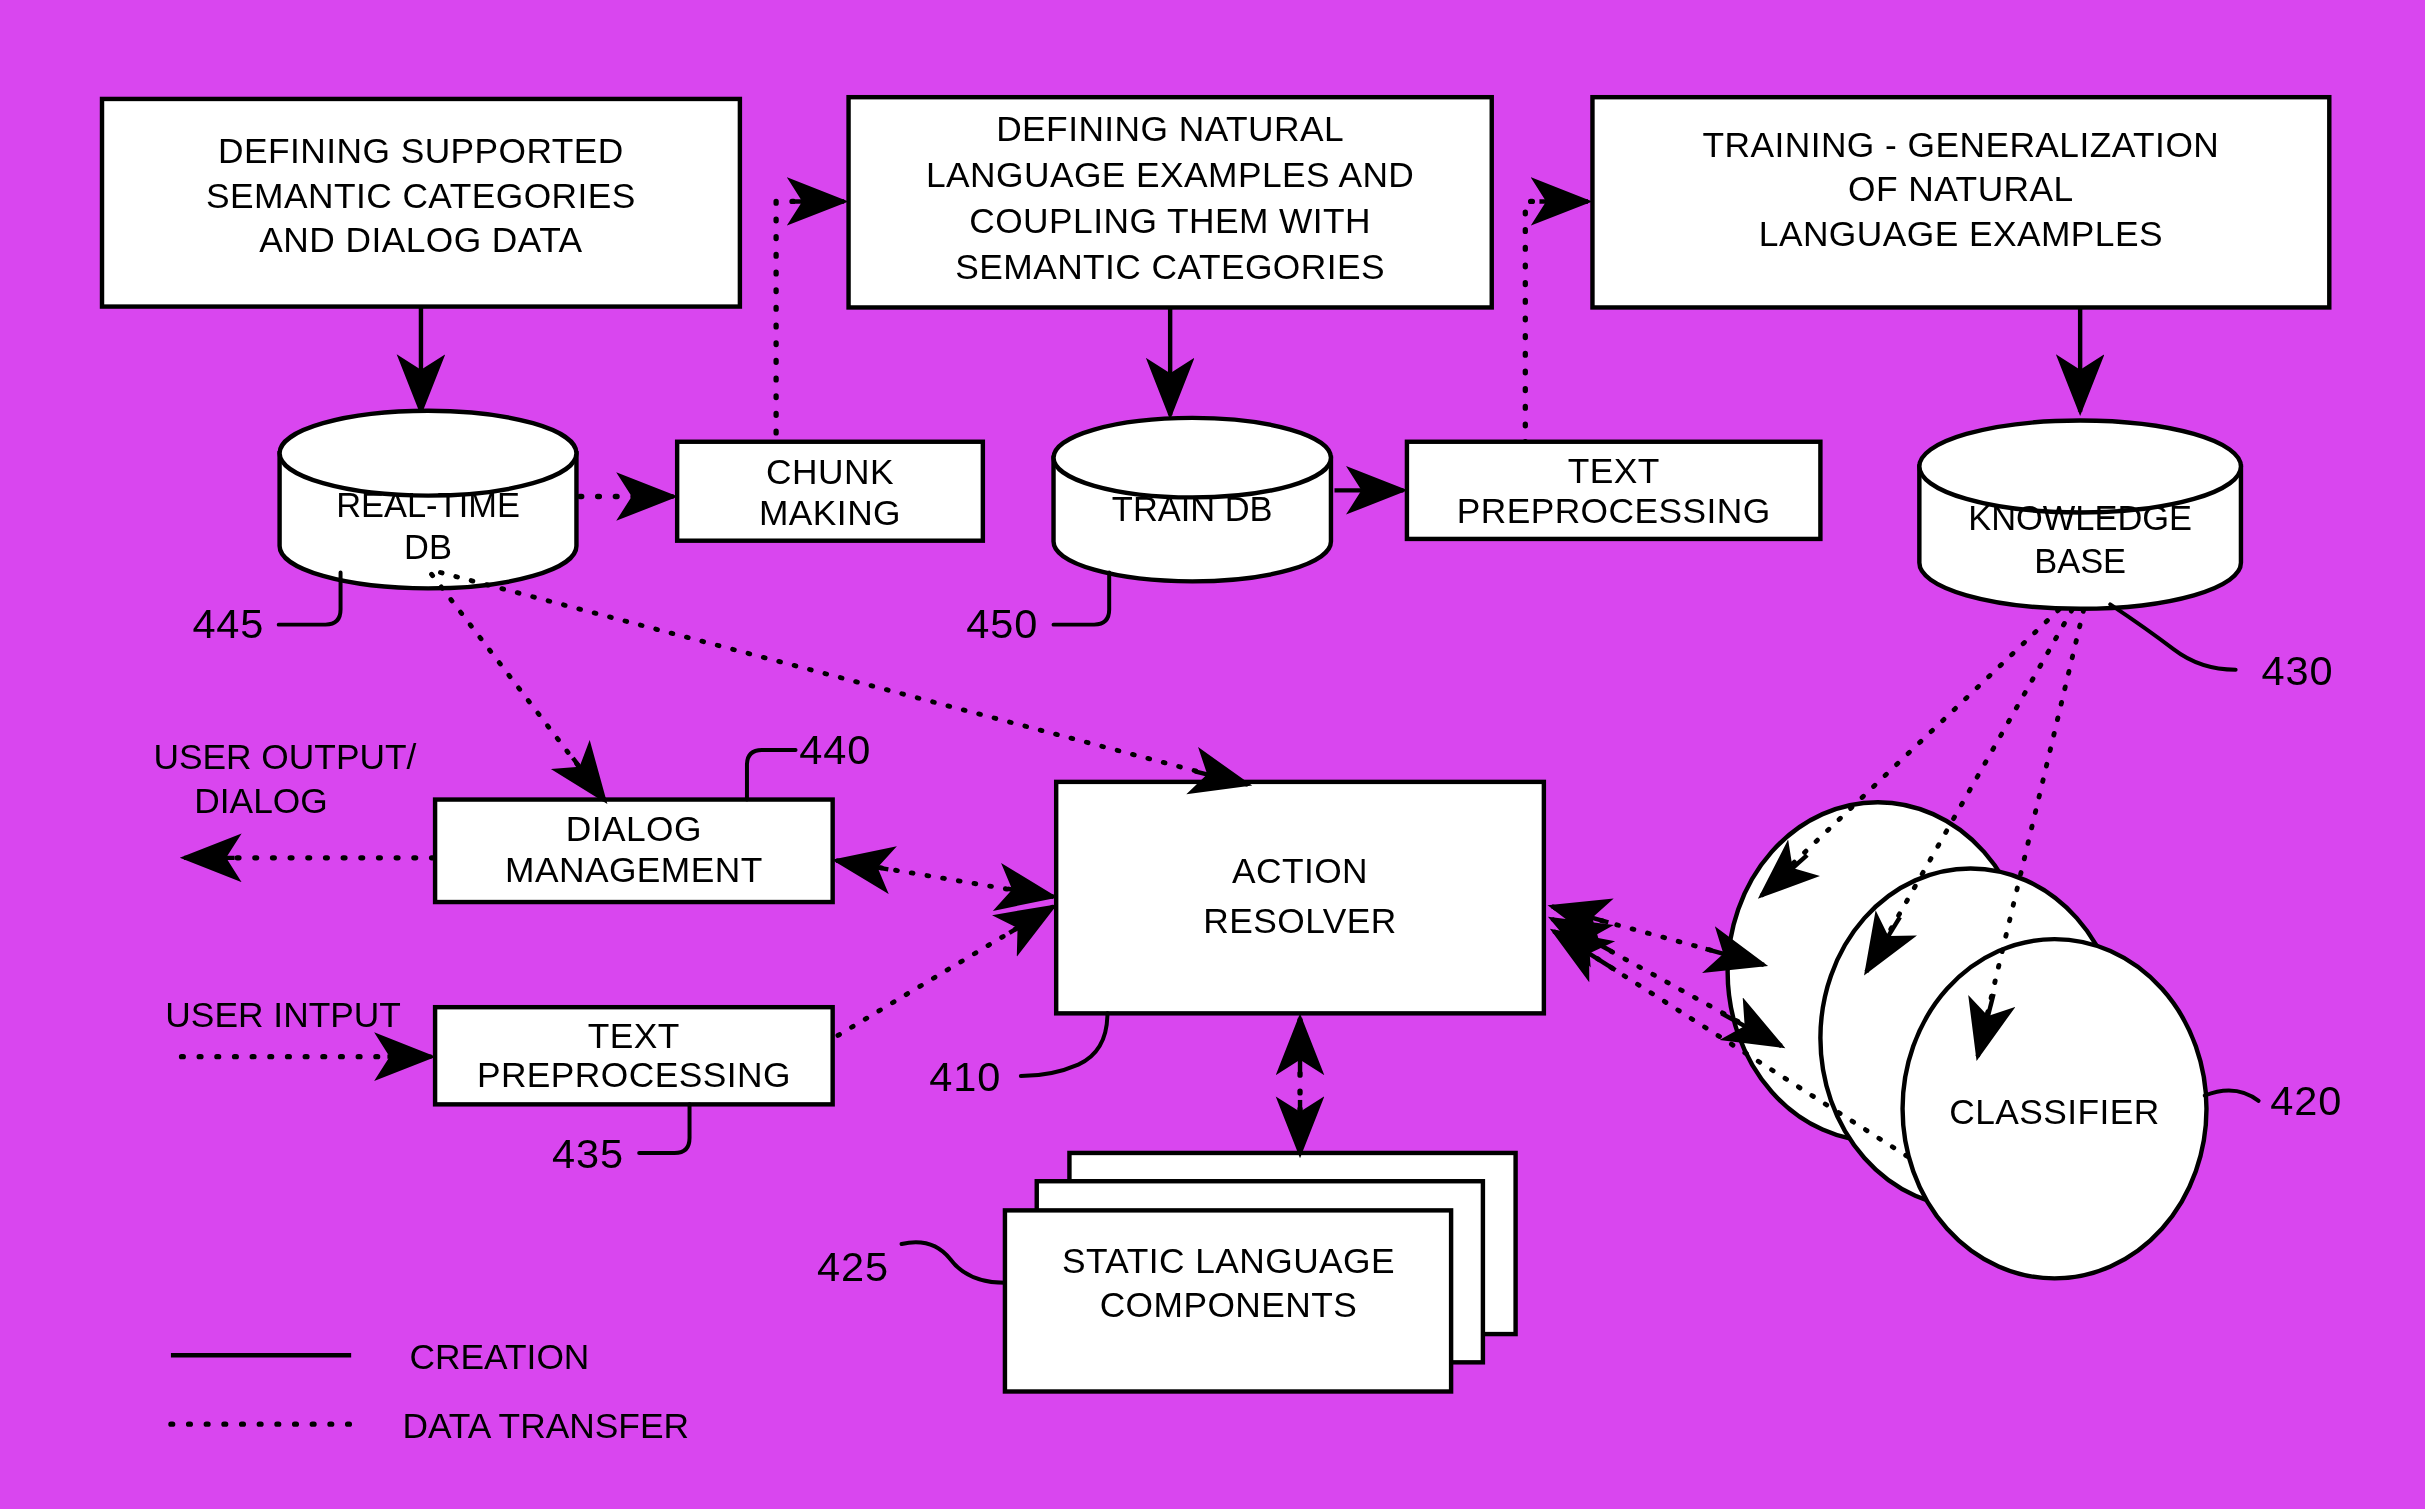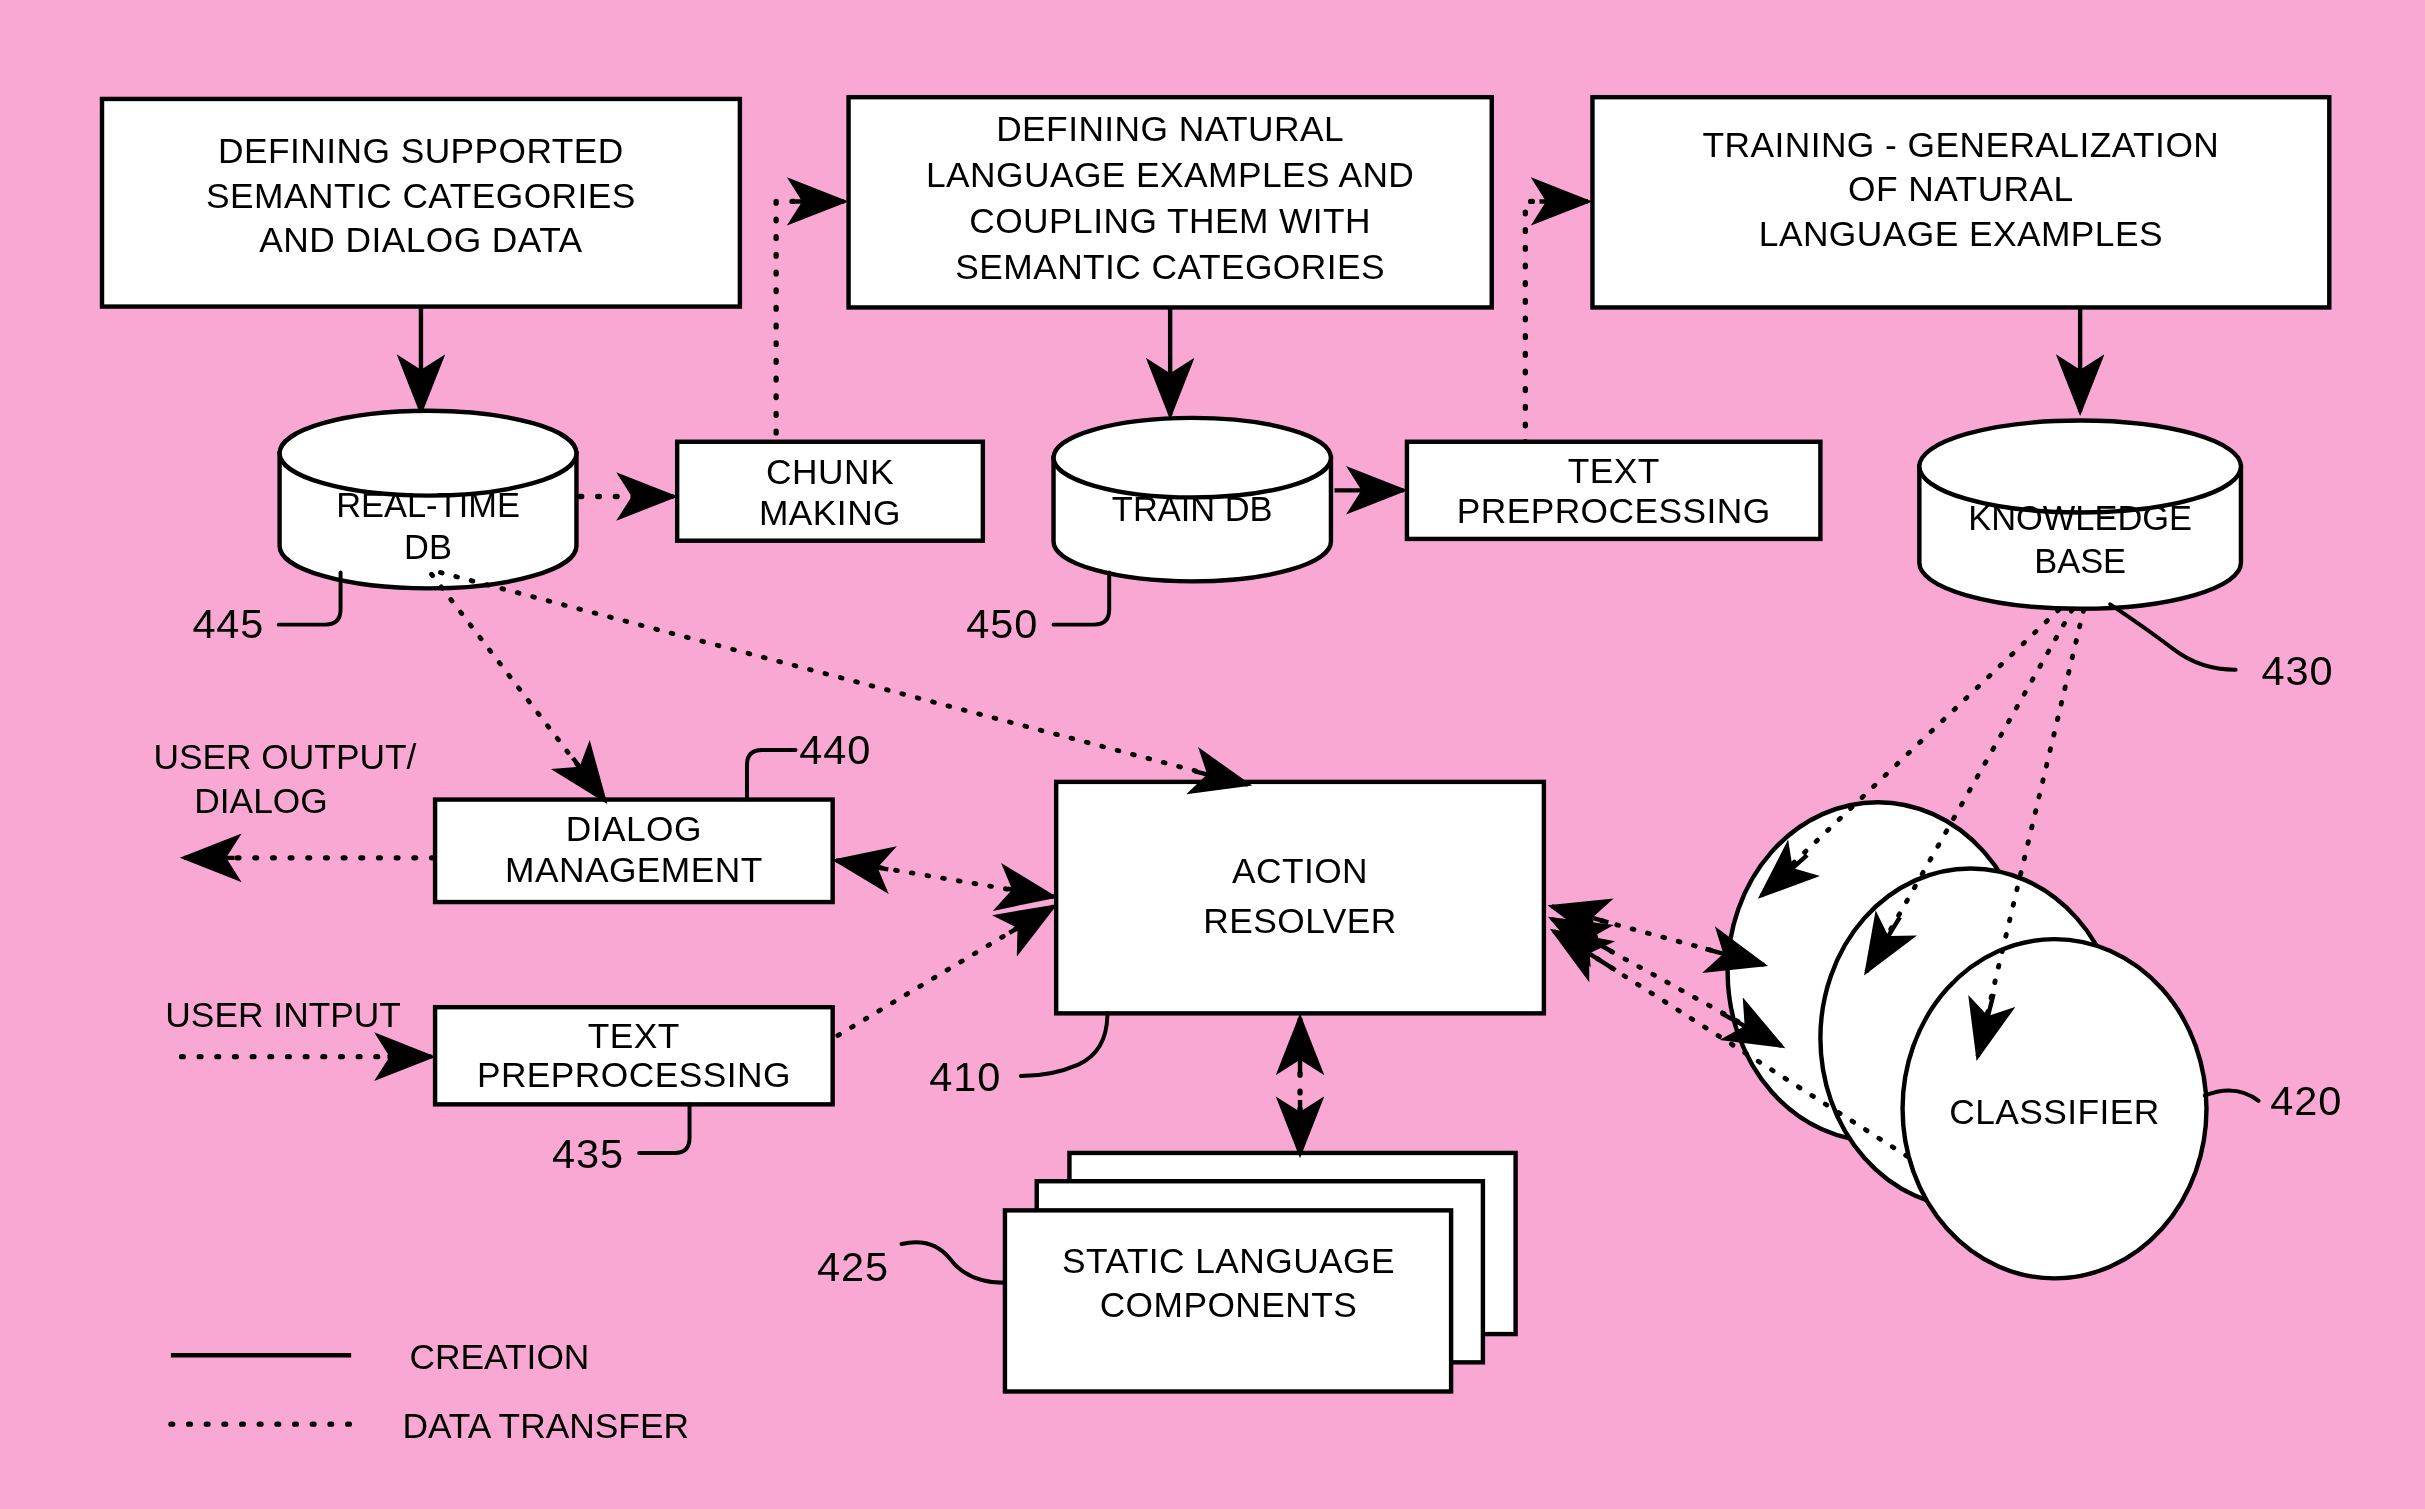--- a/index.html
+++ b/index.html
@@ -10,21 +10,21 @@
   body {
     width: 2426px;
     height: 1509px;
     font-family: "Liberation Sans", sans-serif;
     overflow: hidden;
   }
   #diagram-root {
     position: relative;
     width: 2426px;
     height: 1509px;
-    background: #f9a8d4;
+    background: #d946ef;
   }
   svg#fig {
     position: absolute;
     top: 0;
     left: 0;
     width: 2426px;
     height: 1509px;
   }
   .shape {
     fill: #ffffff;

